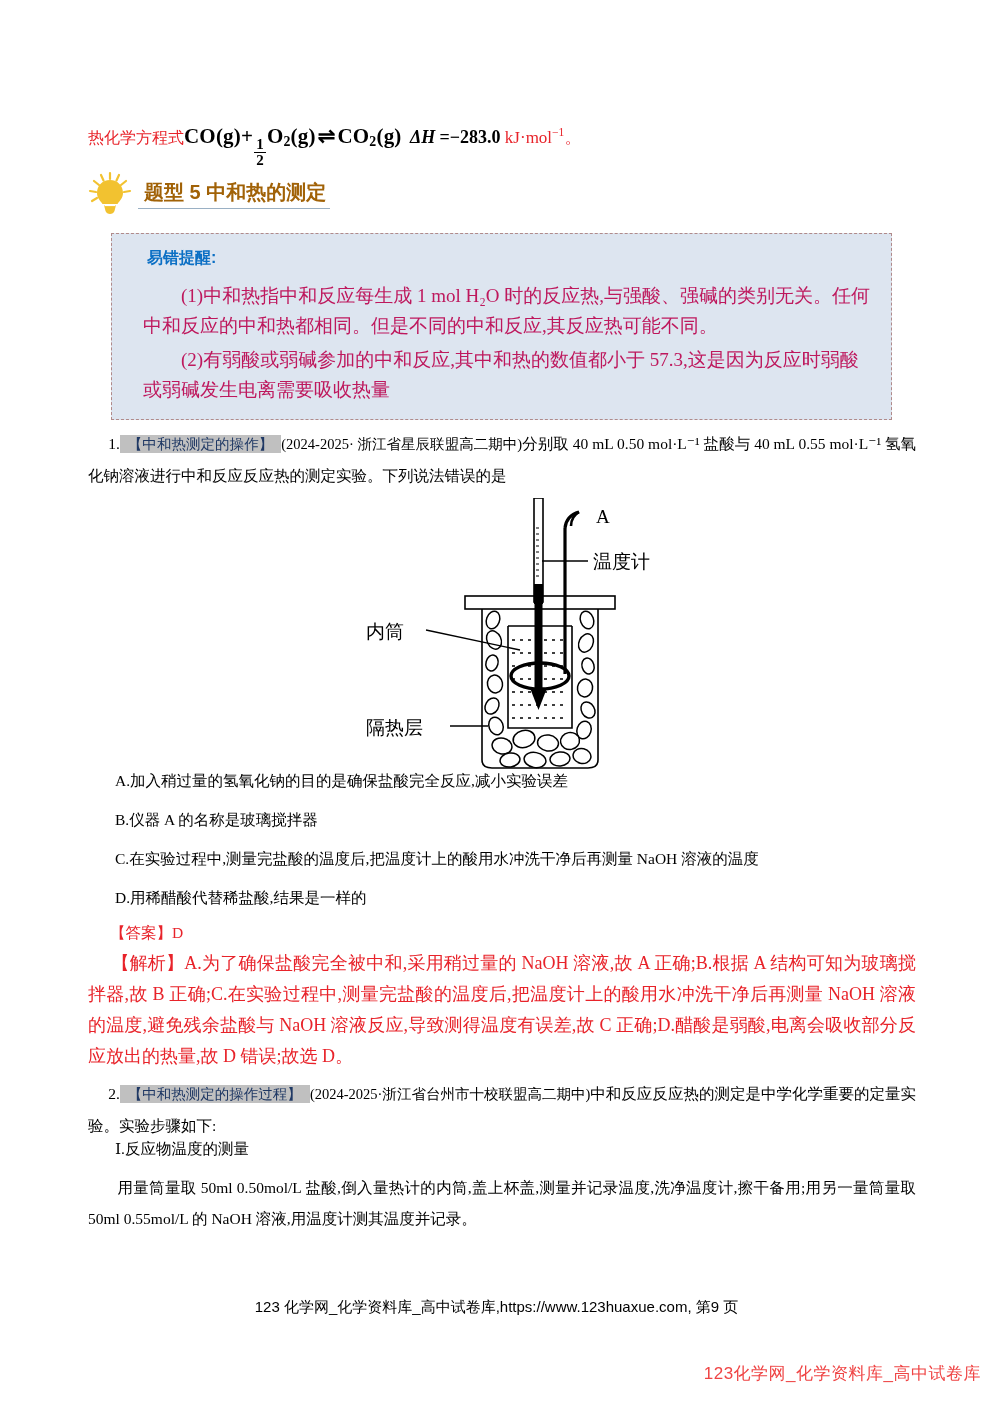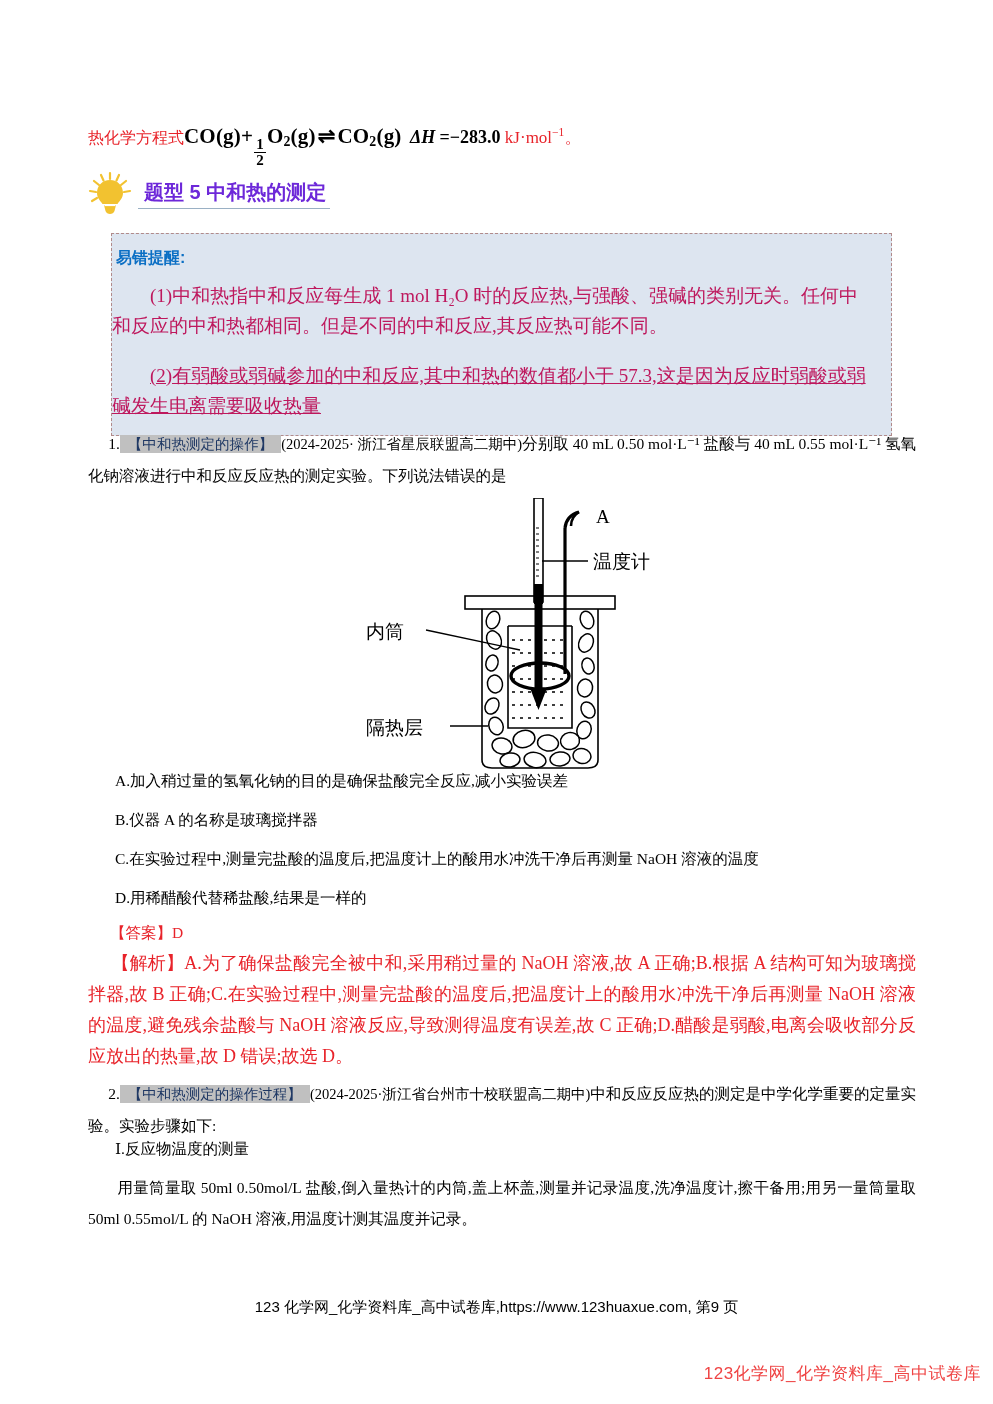--- a/index.html
+++ b/index.html
@@ -69,54 +69,54 @@
     top: 172px;
     display: flex;
     align-items: center;
     height: 42px;
   }
   .bulb { width: 48px; height: 44px; flex: 0 0 48px; }
   .section-title {
     font-family: "Liberation Sans", "DejaVu Sans", sans-serif;
     font-size: 20px;
     font-weight: bold;
-    color: #6d28d9;
+    color: #a16207;
     border-bottom: 1.5px solid #9ab0c4;
     padding: 0 4px 2px 6px;
     margin-left: 4px;
     line-height: 28px;
   }
 
   
   .tipbox {
     position: absolute;
     left: 111px;
     top: 233px;
     width: 781px;
     box-sizing: border-box;
     background: #dde5f0;
     border: 1.5px dashed #b08a8a;
-    padding: 12px 16px 14px 0;
+    padding: 12px 16px 14px 31px;
   }
   .tip-title {
     font-family: "Liberation Sans", "DejaVu Sans", sans-serif;
     font-size: 16px;
     font-weight: bold;
     color: #0b6fc4;
     margin: 2px 0 12px 4px;
   }
   .tip-p {
     font-size: 19px;
     line-height: 30px;
     text-indent: 2em;
     margin: 0;
     color: #be185d;
     font-family: "Liberation Serif", serif;
   }
-  .tip-p + .tip-p { margin-top: 20px; text-decoration: underline; }
+  .tip-p + .tip-p { margin-top: 4px; }
 
   
   .q-block {
     position: absolute;
     left: 88px;
     width: 828px;
     font-size: 15.5px;
     line-height: 31px;
     text-align: justify;
   }

